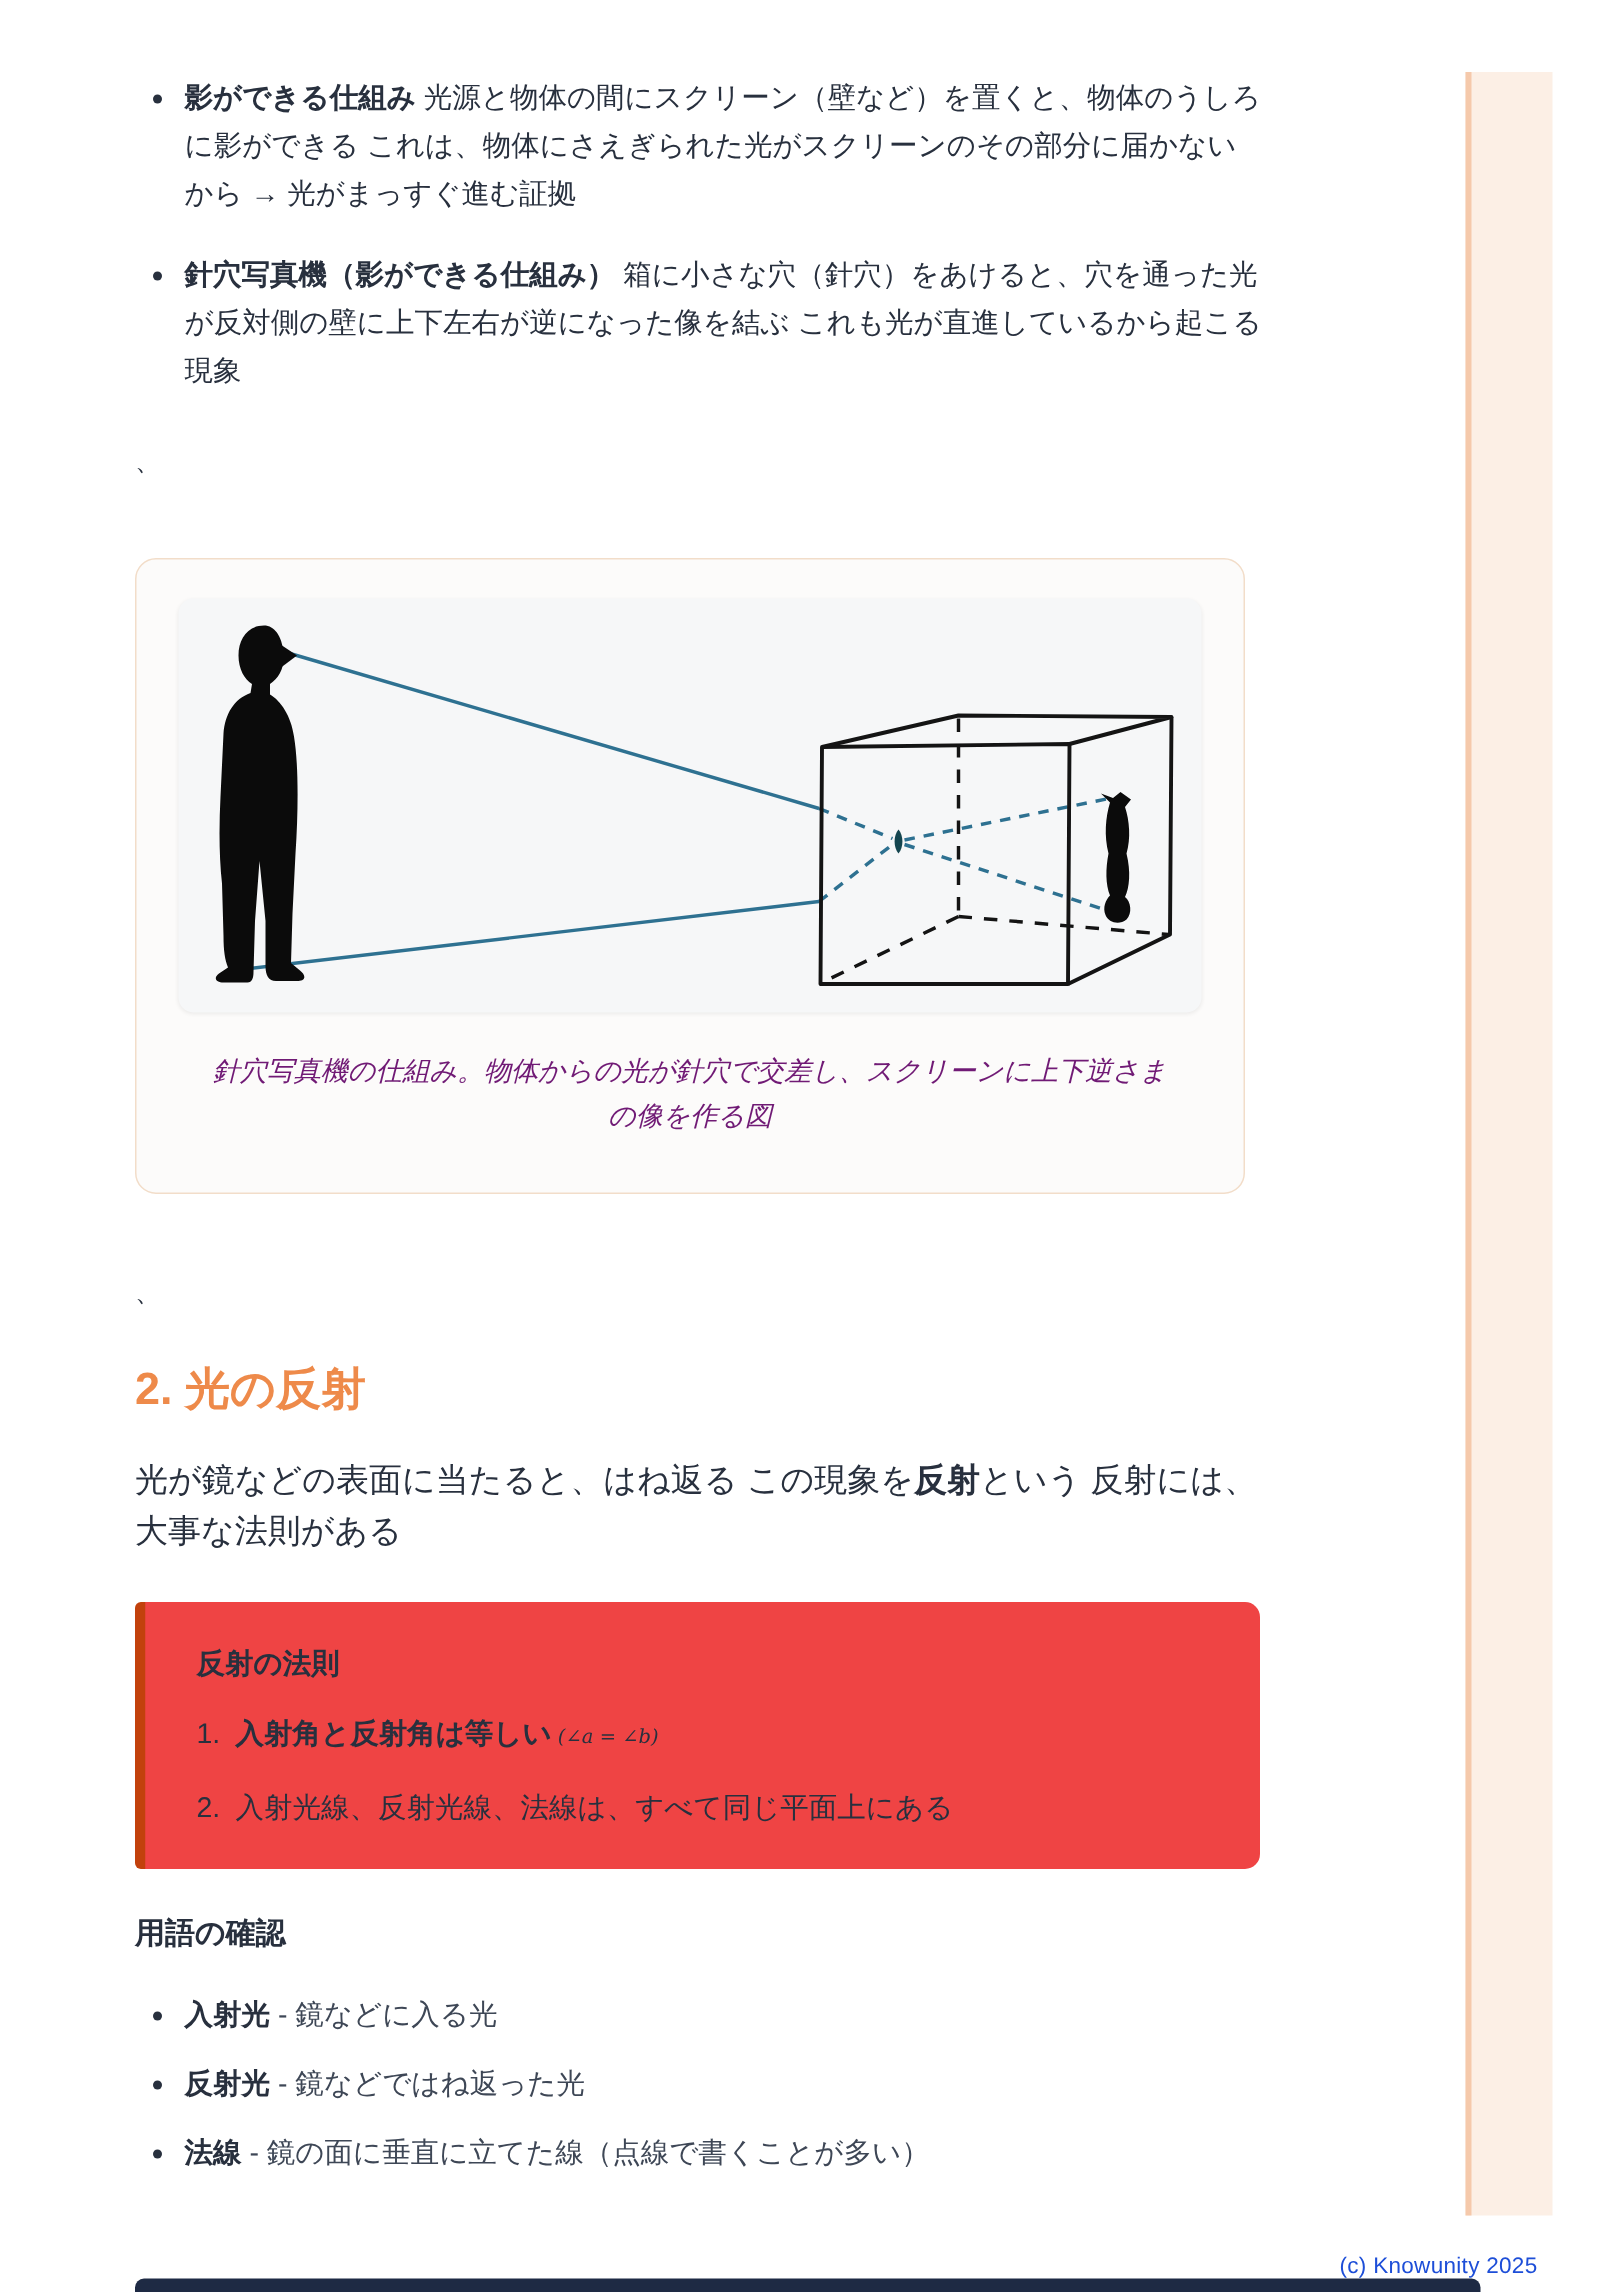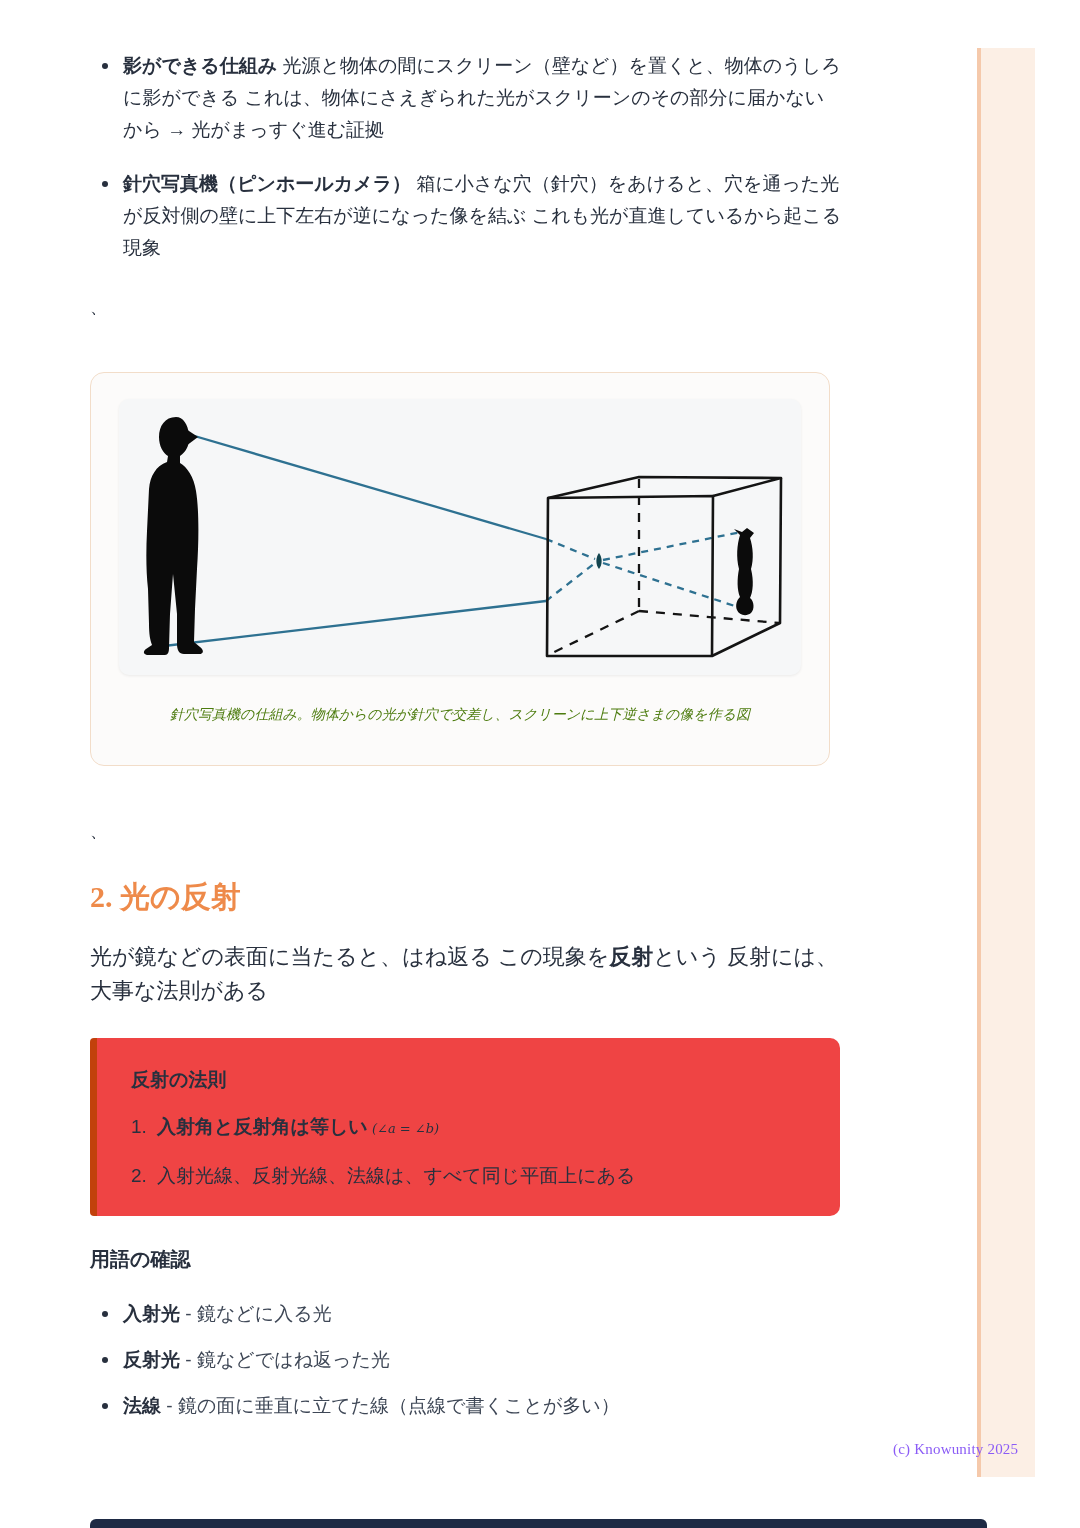--- a/index.html
+++ b/index.html
@@ -10,22 +10,22 @@
     font-family:"Liberation Sans","DejaVu Sans",sans-serif;
     color:#28303E;
     overflow:hidden;
   }
   
   .side-stripe{
     position:absolute;left:977px;top:48px;width:54px;height:1429px;
     background:#FCEFE5;border-left:4px solid #F5C9AB;z-index:0;
   }
   .copyright{
-    position:absolute;left:893px;top:1441px;z-index:2;
-    font-size:15px;color:#8b5cf6;letter-spacing:.2px;white-space:nowrap;font-family:Liberation Serif, serif;
+    position:absolute;left:893px;top:1502px;z-index:2;
+    font-size:15px;color:#1d4ed8;letter-spacing:.2px;white-space:nowrap;
   }
   .footer-bar{
     position:absolute;left:90px;top:1519px;width:897px;height:9px;
     background:#1E2A44;border-radius:6px 6px 0 0;z-index:1;
   }
   .content{position:absolute;left:90px;top:0;width:752px;z-index:1;}
 
   
   ul.blist{list-style:none;margin:0;padding:0;}
   ul.blist li{position:relative;padding-left:33px;font-size:19px;line-height:32px;}
@@ -46,26 +46,26 @@
     margin-top:52px;width:740px;box-sizing:border-box;
     border:1px solid #F2DDC9;border-radius:14px;background:#FCFBFA;
     padding:26px 28px 36px 28px;
   }
   .figure-stage{
     width:682px;height:276px;background:#F6F7F8;border-radius:10px;
     box-shadow:0 1px 3px rgba(0,0,0,0.07);overflow:hidden;
   }
   .figure-caption{
     margin:24px auto 0;max-width:640px;text-align:center;
-    font-style:italic;font-size:14px;line-height:30px;color:#4d7c0f;
+    font-style:italic;font-size:18px;line-height:30px;color:#701a75;
   }
 
   
   h2.section-heading{
-    margin:36px 0 0;font-size:30px;line-height:34px;font-weight:bold;color:#EE8A4A;font-family:Liberation Serif, serif;
+    margin:36px 0 0;font-size:30px;line-height:34px;font-weight:bold;color:#EE8A4A;
   }
   .para{margin-top:26px;font-size:22px;line-height:34px;width:752px;}
   .para b{font-weight:bold;}
 
   
   .callout{
     margin-top:30px;width:750px;box-sizing:border-box;
     background:#ef4444;border-left:7px solid #C2410C;
     border-radius:4px 10px 10px 4px;
     padding:26px 30px 24px 34px;
@@ -97,21 +97,21 @@
 
   <div class="content">
 
     <ul class="blist intro">
       <li>
         <span class="dot"></span>
         <span class="term-bold">影ができる仕組み</span><span> 光源と物体の間にスクリーン（壁など）を置くと、物体のうしろに影ができる これは、物体にさえぎられた光がスクリーンのその部分に届かないから → 光がまっすぐ進む証拠</span>
       </li>
       <li>
         <span class="dot"></span>
-        <span class="term-bold">針穴写真機（ピンホールカメラ）</span><span> 箱に小さな穴（針穴）をあけると、穴を通った光が反対側の壁に上下左右が逆になった像を結ぶ これも光が直進しているから起こる現象</span>
+        <span class="term-bold">針穴写真機（影ができる仕組み）</span><span> 箱に小さな穴（針穴）をあけると、穴を通った光が反対側の壁に上下左右が逆になった像を結ぶ これも光が直進しているから起こる現象</span>
       </li>
     </ul>
 
     <div class="stray stray-1">、</div>
 
     <div class="figure-card">
       <div class="figure-stage">
         <svg width="682" height="276" viewBox="0 0 682 276">
 
           <path class="solid-ray" d="M55,31 L427,140"></path>

